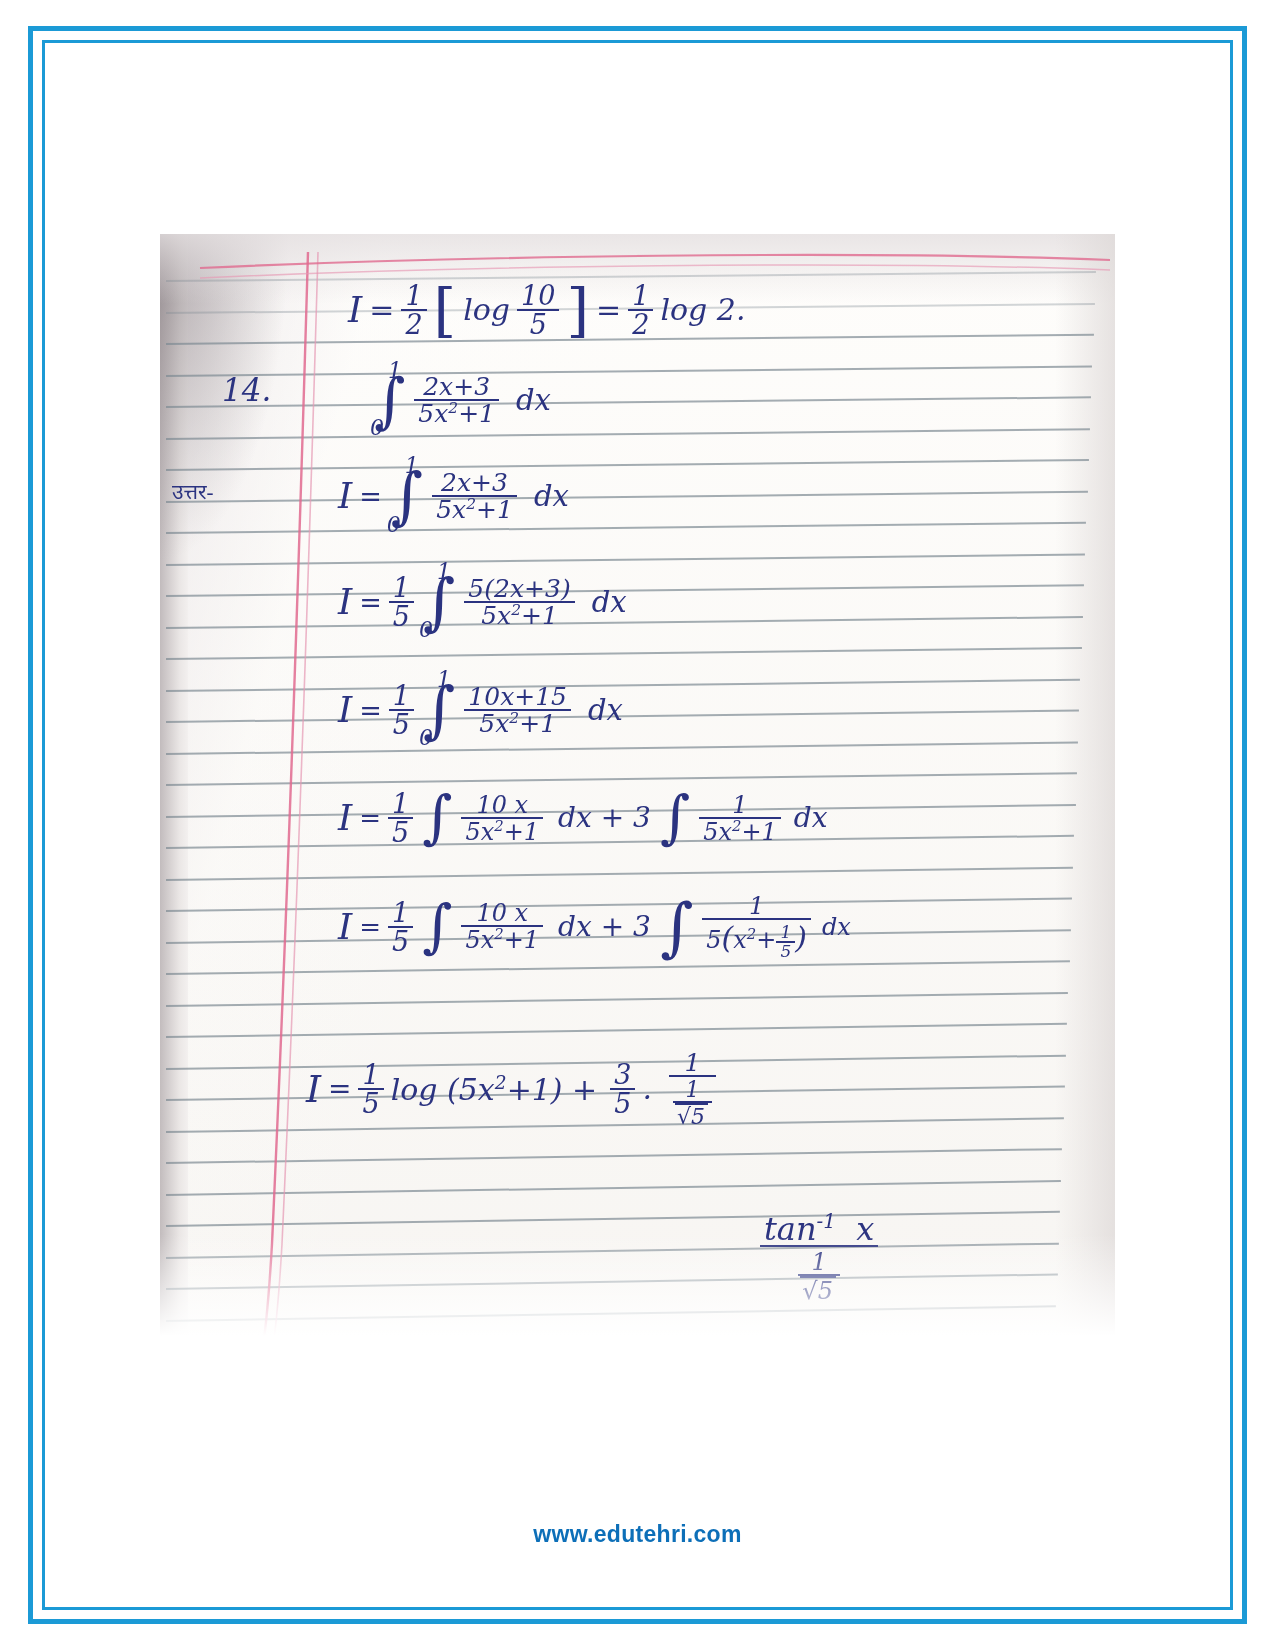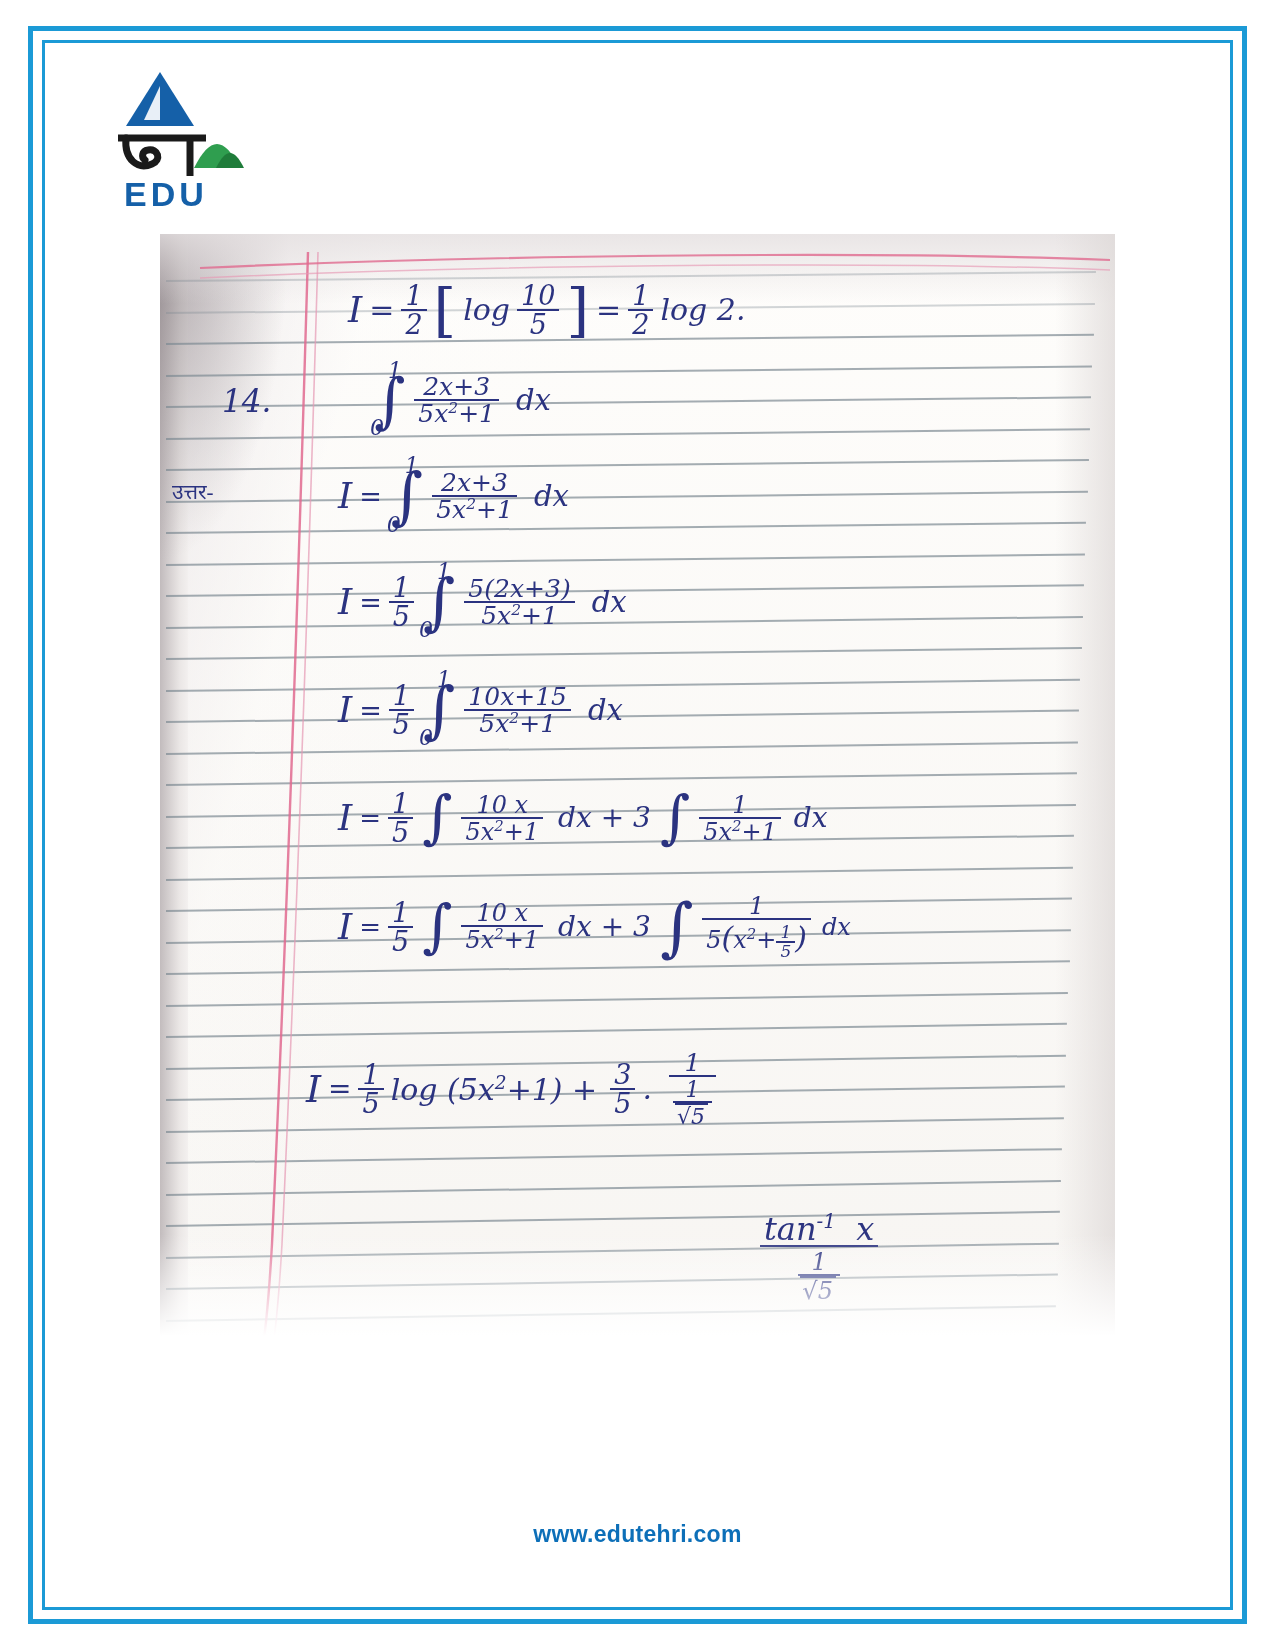--- a/index.html
+++ b/index.html
@@ -226,37 +226,20 @@
 </head>
 <body>
 
 <div class="page-outer-border"></div>
 <div class="page-inner-border"></div>
 
 <div class="content">
 
   <div class="header">
 
-    <div class="logo">
-      <svg width="180" height="150" viewBox="0 0 180 150" xmlns="http://www.w3.org/2000/svg">
-
-        <polygon points="62,8 96,62 28,62" fill="#1560a8"></polygon>
-        <polygon points="62,22 62,56 46,56" fill="#ffffff" opacity="0.9"></polygon>
-
-        <path d="M20,74 L108,74" stroke="#1a1a1a" stroke-width="7" fill="none"></path>
-        <path d="M28,74 C26,96 40,106 54,100 C64,96 60,84 50,86 C44,87 43,93 47,96" stroke="#1a1a1a" stroke-width="7" fill="none" stroke-linecap="round"></path>
-        <path d="M92,74 L92,112" stroke="#1a1a1a" stroke-width="7" fill="none"></path>
-
-        <path d="M96,104 C112,72 126,72 142,104 Z" fill="#2f9e4f"></path>
-        <path d="M118,104 C128,84 136,84 146,104 Z" fill="#1f7c3a"></path>
-
-        <text x="26" y="142" font-family="Liberation Sans, sans-serif" font-size="34" font-weight="bold" fill="#1560a8" letter-spacing="4">EDU</text>
-        <text x="36" y="160" font-family="Liberation Sans, sans-serif" font-size="12" font-weight="bold" fill="#1a1a1a" letter-spacing="5">T E H R I</text>
-      </svg>
-    </div>
 
     <div class="header-text">
     </div>
   </div>
 
   <div class="note-photo">
     <div class="paper-base"></div>
     <div class="paper-leftstrip"></div>
     <div class="paper-darkcorner"></div>
     <div class="paper-topshade"></div>
@@ -325,21 +308,21 @@
           <span class="big-br">]</span>
           <span>=</span>
           <span class="frac" style="font-size:27px;">
               <span class="num">1</span>
               <span class="den">2</span>
             </span>
           <span style="font-size:30px;">log 2.</span>
         </div>
       </div>
 
-      <div class="hw" style="left:62px; top:152px; font-size:31px;">14.</div>
+      <div class="hw" style="left:62px; top:141px; font-size:31px;">14.</div>
 
       <div class="hw" style="left:212px; top:140px; font-size:27px;">
         <div class="row">
           <span class="intg" style="font-size:60px;">∫
             <span class="lim-top">1</span><span class="lim-bot">0</span>
           </span>
           <span class="frac" style="font-size:25px;">
               <span class="num">2x+3</span>
               <span class="den">5x<span class="sup">2</span>+1</span>
             </span>

